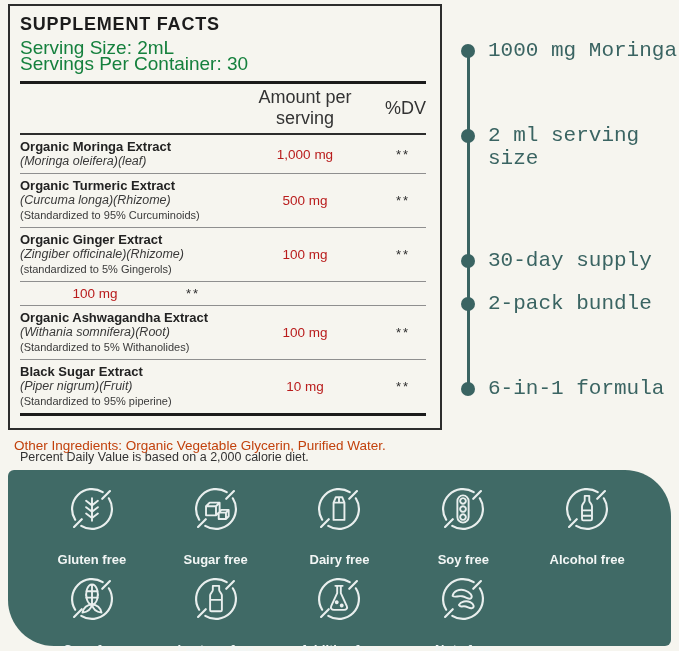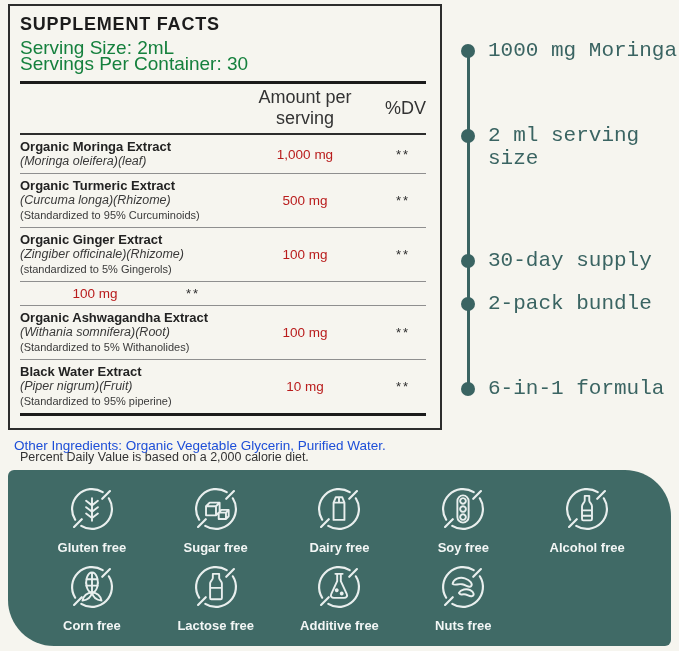--- a/index.html
+++ b/index.html
@@ -38,21 +38,21 @@
   .row-name { font-size:13px; font-weight:bold; color:#222; }
   .row-sci  { font-size:12.5px; font-style:italic; color:#3a3a3a; }
   .row-std  { font-size:11px; color:#3a3a3a; }
   .row-std:empty { display:none; }
   .row-amount { width:150px; text-align:center; font-size:13.5px; color:#b91c1c; }
   .row-dv { width:46px; text-align:center; font-size:13px; letter-spacing:2px; color:#2e2e2e; }
   .footnote { font-size:12.5px; color:#333; padding:5px 0 0 0;margin-top:29px; }
 
   .other-ingredients {
     position:absolute; left:14px; top:438px;
-    font-size:13.5px; color:#1d4ed8;
+    font-size:13.5px; color:#c2410c;
   }
 
   
   .highlights { position:absolute; left:440px; top:0; width:239px; height:440px; }
   .hl-line {
     position:absolute; left:27px; top:50px;
     width:2.5px; height:338px; background:#3a6462;
   }
   .hl-item { position:absolute; left:48px; width:190px; line-height:23px; }
   .hl-text {
@@ -73,21 +73,21 @@
     padding:10px 22px 0 22px;
   }
   .badge-grid {
     display:grid;
     grid-template-columns:repeat(5,1fr);
     row-gap:3px;
   }
   .badge { display:flex; flex-direction:column; align-items:center; }
   .badge svg { width:58px; height:58px; display:block; }
   .badge-label {
-    margin-top:2px; font-size:13px; font-weight:bold; color:#f2f6f5;
+    margin-top:14px; font-size:13px; font-weight:bold; color:#f2f6f5;
   }
   .ring, .glyph { fill:none; stroke:#e9efee; stroke-linecap:round; stroke-linejoin:round; }
   .ring  { stroke-width:2.4; }
   .glyph { stroke-width:2.1; }
   .defs-holder { position:absolute; width:0; height:0; overflow:hidden; }
 </style>
 </head>
 <body>
 
 <svg class="defs-holder" aria-hidden="true">
@@ -152,21 +152,21 @@
       <div class="row-name">Organic Ashwagandha Extract</div>
       <div class="row-sci">(Withania somnifera)(Root)</div>
       <div class="row-std">(Standardized to 5% Withanolides)</div>
     </div>
     <div class="row-amount">100 mg</div>
     <div class="row-dv">**</div>
   </div>
 
   <div class="ing-row">
     <div class="row-text">
-      <div class="row-name">Black Water Extract</div>
+      <div class="row-name">Black Sugar Extract</div>
       <div class="row-sci">(Piper nigrum)(Fruit)</div>
       <div class="row-std">(Standardized to 95% piperine)</div>
     </div>
     <div class="row-amount">10 mg</div>
     <div class="row-dv">**</div>
   </div>
 
   <div class="rule-thick" style="margin-top:0;"></div>
   <div class="footnote">Percent Daily Value is based on a 2,000 calorie diet.</div>
 </div>

